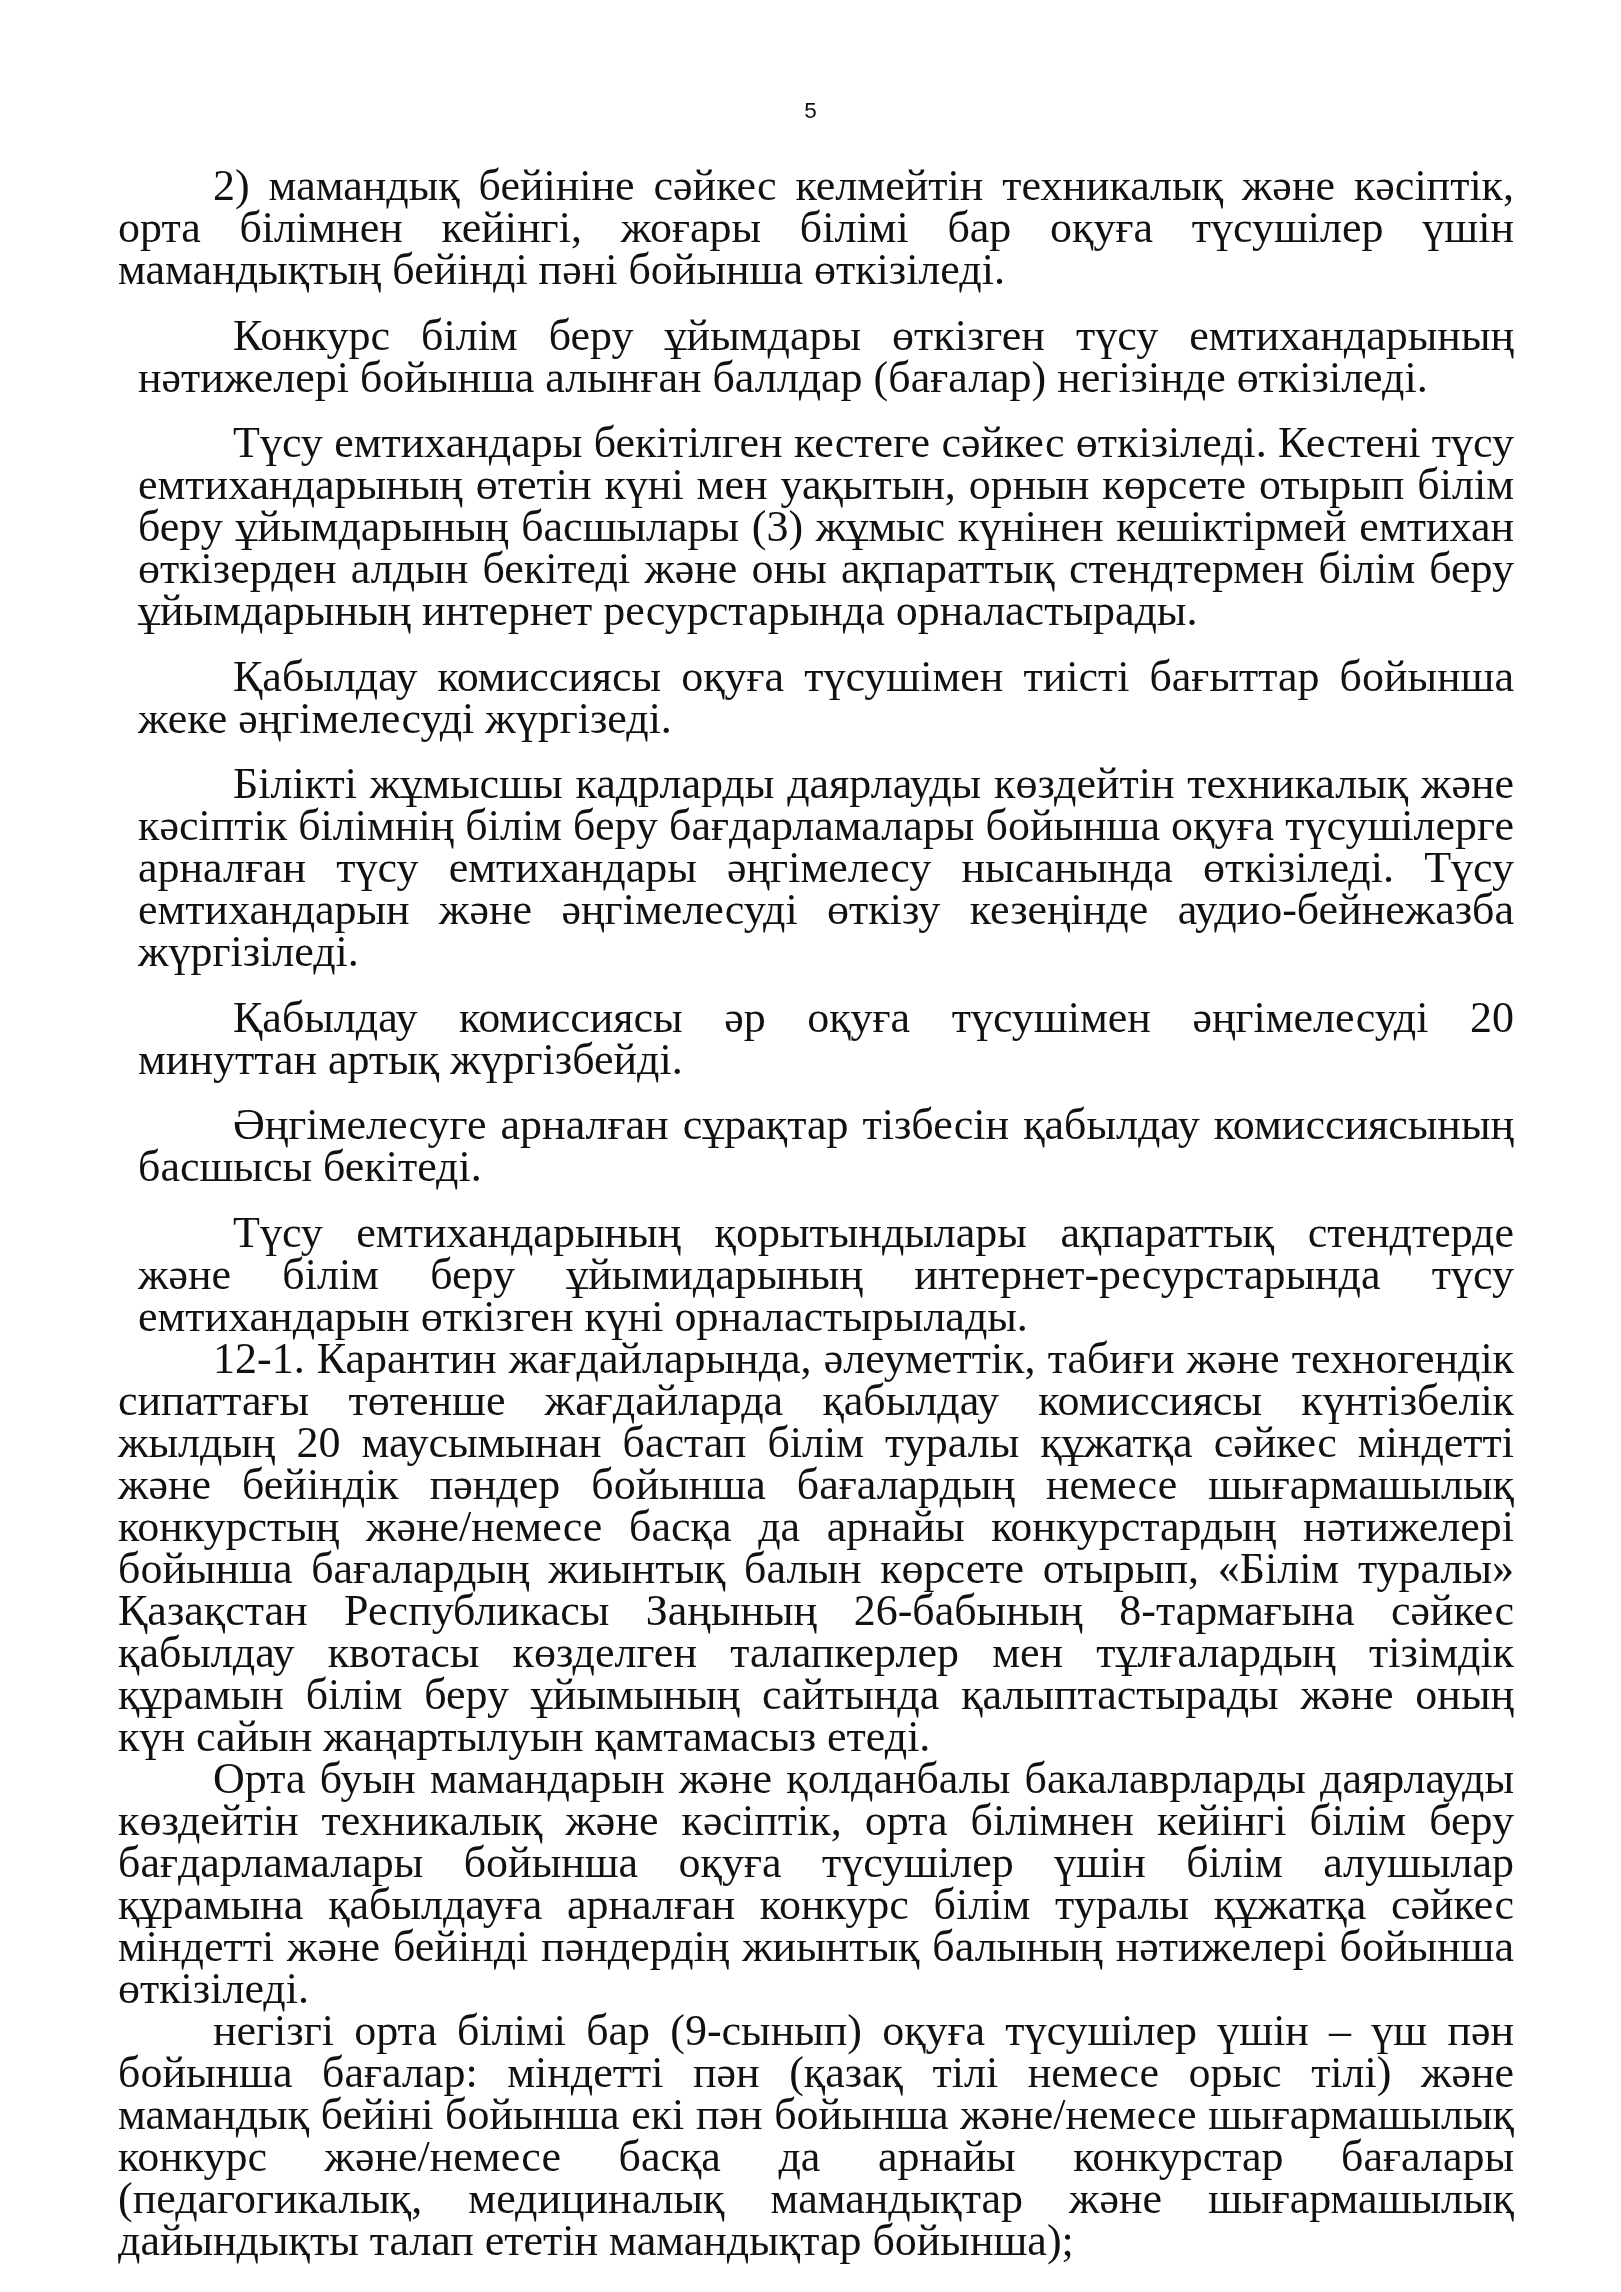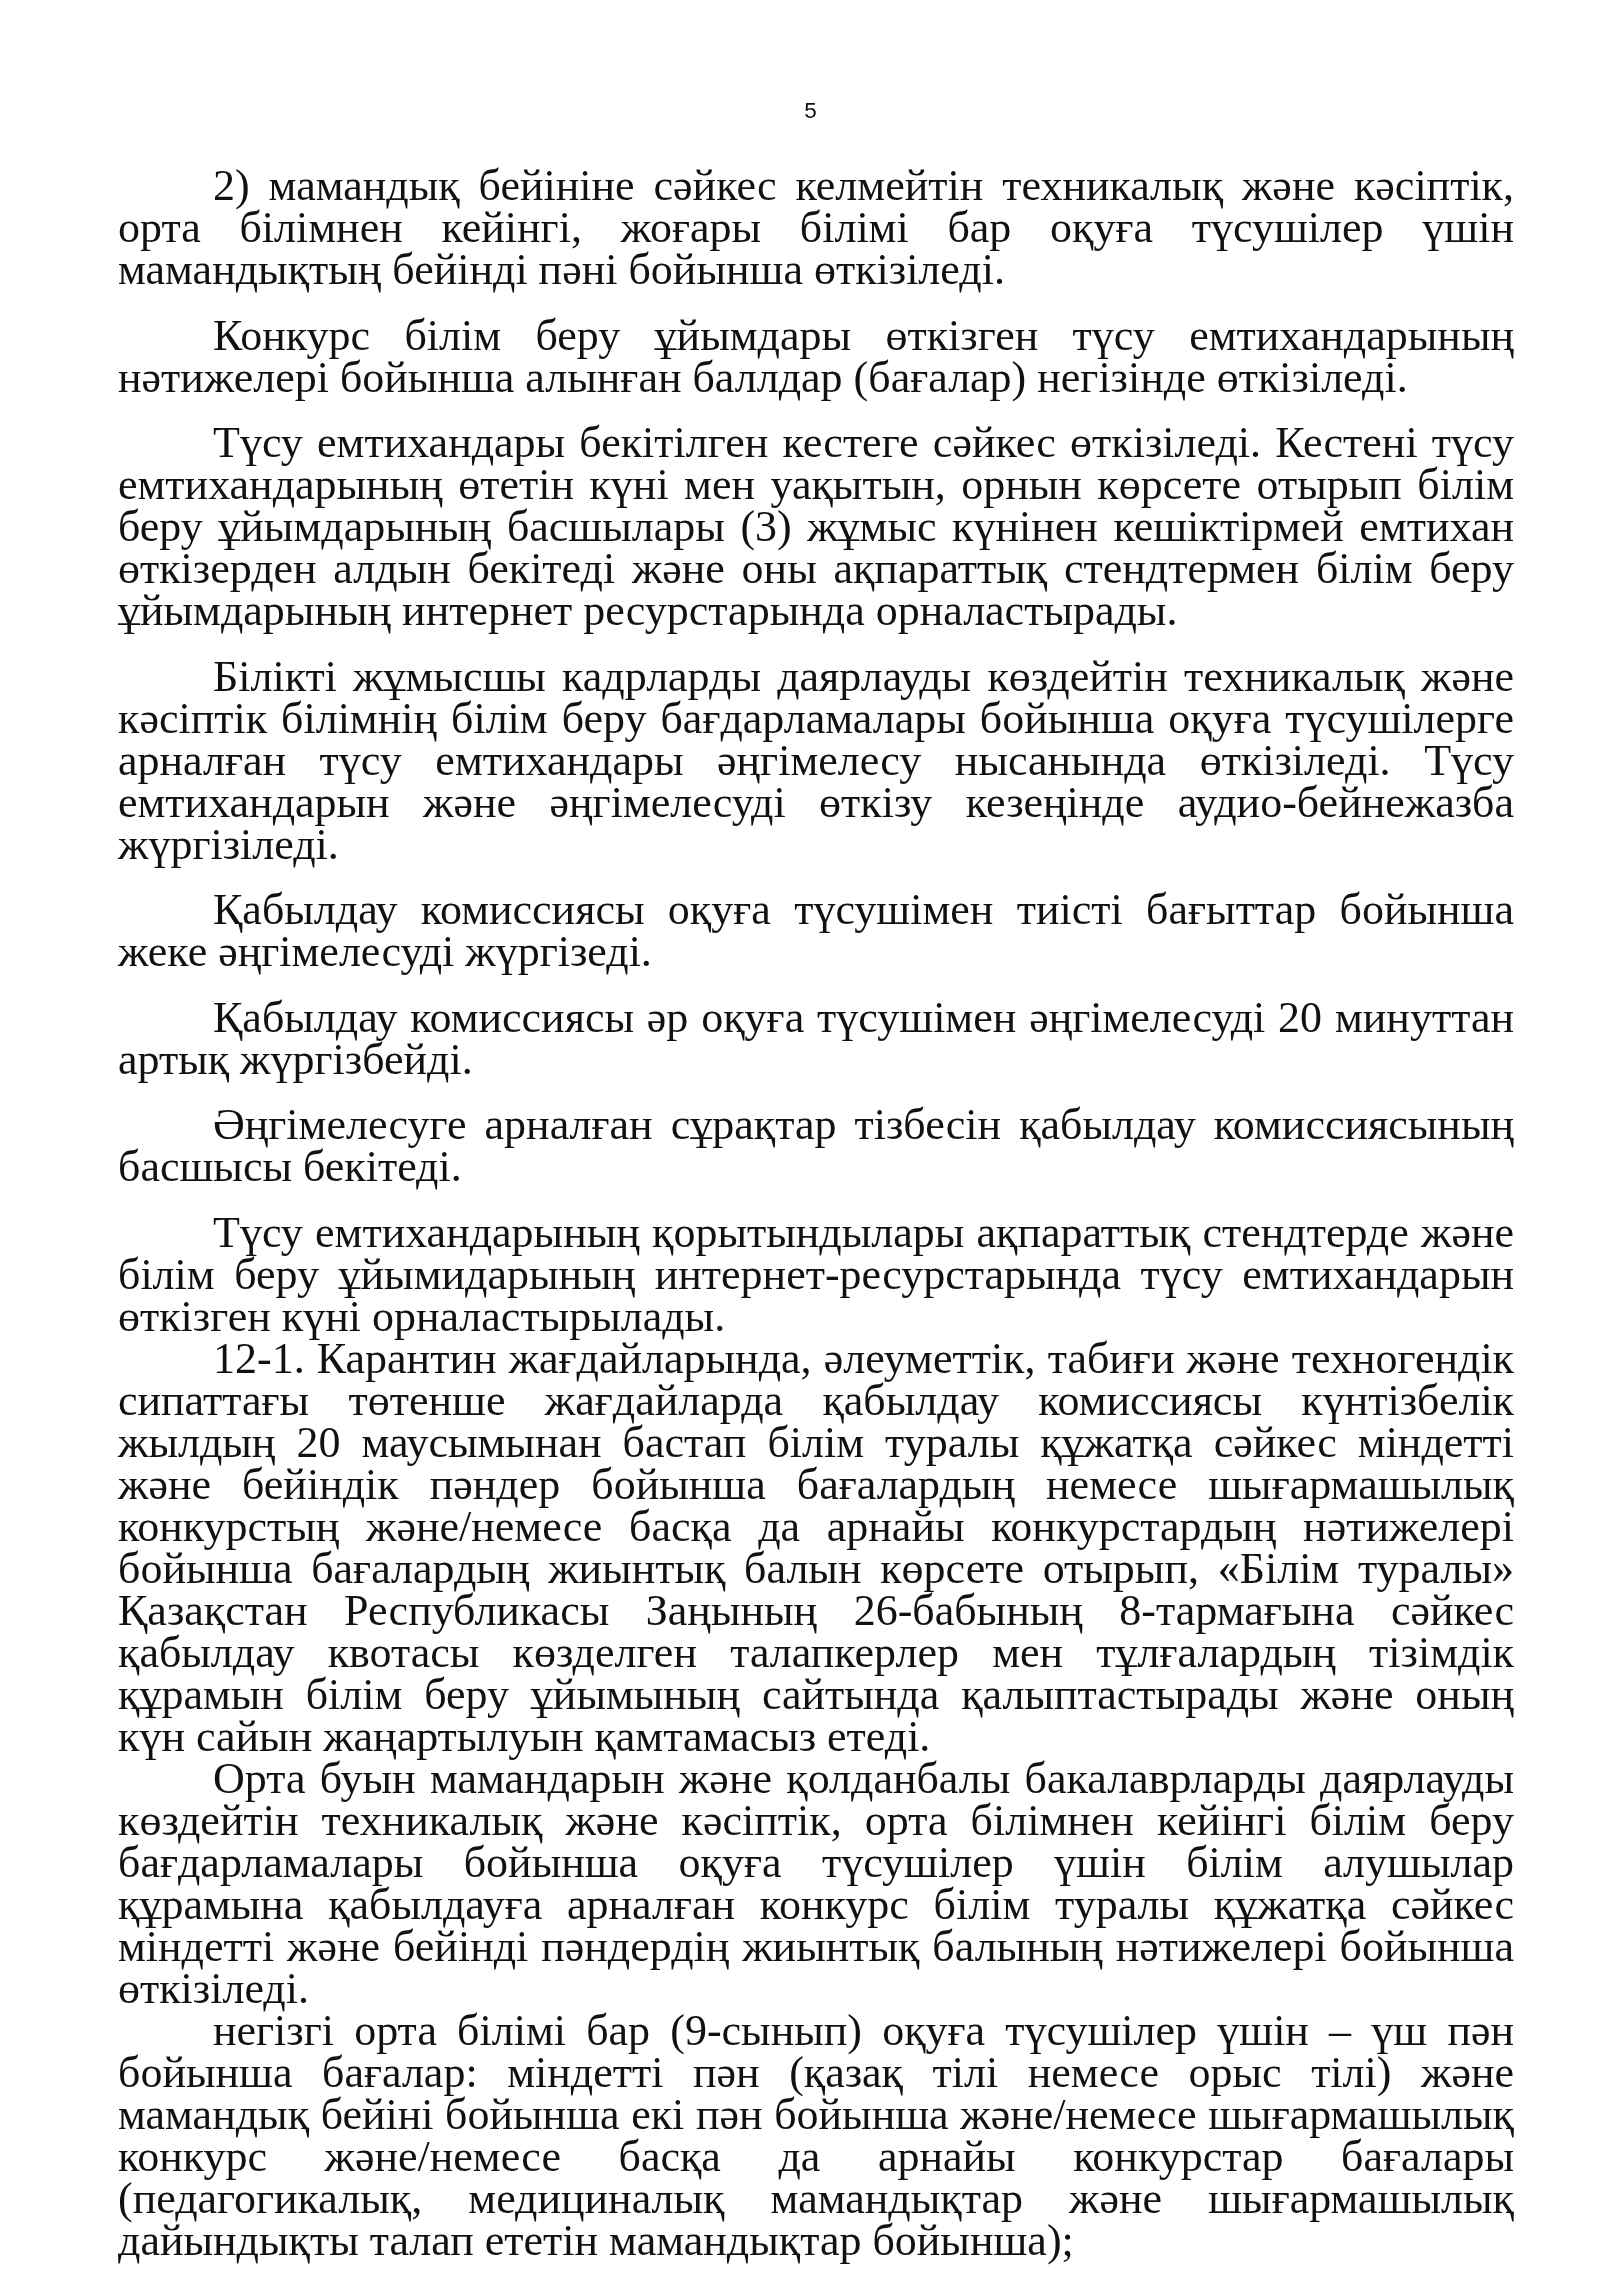--- a/index.html
+++ b/index.html
@@ -41,34 +41,35 @@
       font-size: 44px;
       line-height: 42px;
       text-align: justify;
     }
     .content p {
       margin: 0;
       text-indent: 95px;
     }
     .content p.gap {
       margin-top: 23.5px;
+      margin-left: 20px;
     }
   </style>
 </head>
 <body>
 
 <div class="page">
   <div class="page-number">5</div>
 
   <div class="content">
     <p>2) мамандық бейініне сәйкес келмейтін техникалық және кәсіптік, орта білімнен кейінгі, жоғары білімі бар оқуға түсушілер үшін мамандықтың бейінді пәні бойынша өткізіледі.</p>
     <p class="gap">Конкурс білім беру ұйымдары өткізген түсу емтихандарының нәтижелері бойынша алынған баллдар (бағалар) негізінде өткізіледі.</p>
     <p class="gap">Түсу емтихандары бекітілген кестеге сәйкес өткізіледі. Кестені түсу емтихандарының өтетін күні мен уақытын, орнын көрсете отырып білім беру ұйымдарының басшылары (3) жұмыс күнінен кешіктірмей емтихан өткізерден алдын бекітеді және оны ақпараттық стендтермен білім беру ұйымдарының интернет ресурстарында орналастырады.</p>
+    <p class="gap">Қабылдау комиссиясы оқуға түсушімен тиісті бағыттар бойынша жеке әңгімелесуді жүргізеді.</p>
     <p class="gap">Білікті жұмысшы кадрларды даярлауды көздейтін техникалық және кәсіптік білімнің білім беру бағдарламалары бойынша оқуға түсушілерге арналған түсу емтихандары әңгімелесу нысанында өткізіледі. Түсу емтихандарын және әңгімелесуді өткізу кезеңінде аудио-бейнежазба жүргізіледі.</p>
-    <p class="gap">Қабылдау комиссиясы оқуға түсушімен тиісті бағыттар бойынша жеке әңгімелесуді жүргізеді.</p>
     <p class="gap">Қабылдау комиссиясы әр оқуға түсушімен әңгімелесуді 20 минуттан артық жүргізбейді.</p>
     <p class="gap">Әңгімелесуге арналған сұрақтар тізбесін қабылдау комиссиясының басшысы бекітеді.</p>
     <p class="gap">Түсу емтихандарының қорытындылары ақпараттық стендтерде және білім беру ұйымидарының интернет-ресурстарында түсу емтихандарын өткізген күні орналастырылады.</p>
     <p>12-1. Карантин жағдайларында, әлеуметтік, табиғи және техногендік сипаттағы төтенше жағдайларда қабылдау комиссиясы күнтізбелік жылдың 20 маусымынан бастап білім туралы құжатқа сәйкес міндетті және бейіндік пәндер бойынша бағалардың немесе шығармашылық конкурстың және/немесе басқа да арнайы конкурстардың нәтижелері бойынша бағалардың жиынтық балын көрсете отырып, «Білім туралы» Қазақстан Республикасы Заңының 26-бабының 8-тармағына сәйкес қабылдау квотасы көзделген талапкерлер мен тұлғалардың тізімдік құрамын білім беру ұйымының сайтында қалыптастырады және оның күн сайын жаңартылуын қамтамасыз етеді.</p>
     <p>Орта буын мамандарын және қолданбалы бакалаврларды даярлауды көздейтін техникалық және кәсіптік, орта білімнен кейінгі білім беру бағдарламалары бойынша оқуға түсушілер үшін білім алушылар құрамына қабылдауға арналған конкурс білім туралы құжатқа сәйкес міндетті және бейінді пәндердің жиынтық балының нәтижелері бойынша өткізіледі.</p>
     <p>негізгі орта білімі бар (9-сынып) оқуға түсушілер үшін – үш пән бойынша бағалар: міндетті пән (қазақ тілі немесе орыс тілі) және мамандық бейіні бойынша екі пән бойынша және/немесе шығармашылық конкурс және/немесе басқа да арнайы конкурстар бағалары (педагогикалық, медициналық мамандықтар және шығармашылық дайындықты талап ететін мамандықтар бойынша);</p>
   </div>
 </div>
 
 

